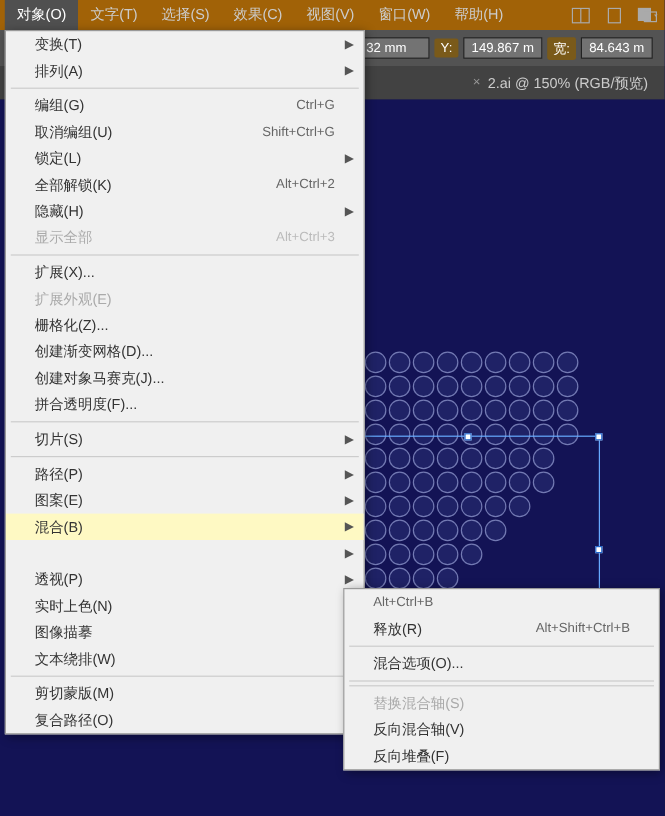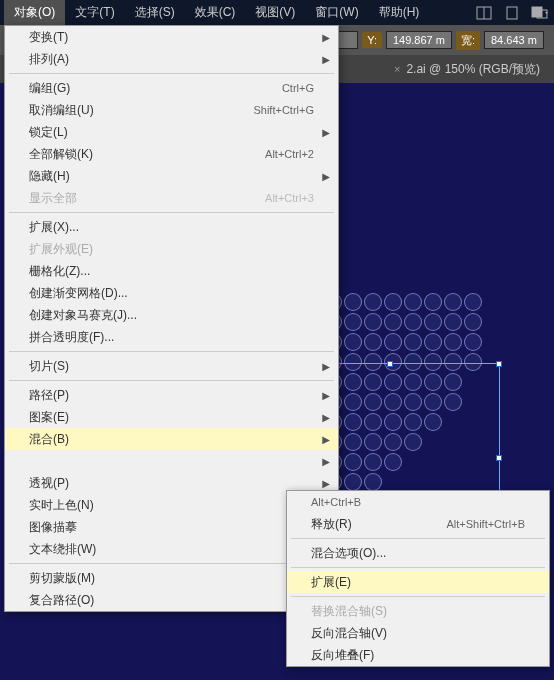--- a/index.html
+++ b/index.html
@@ -1,35 +1,35 @@
 <!DOCTYPE html>
 <html><head>
 <meta charset="utf-8">
 <style>
 * { margin: 0; padding: 0; box-sizing: border-box; font-family: "Microsoft YaHei", sans-serif; }
 body { width: 554px; height: 680px; background: #1a1a4d; overflow: hidden; position: relative; }
-.menubar { background: #0f172a; height: 25px; display: flex; align-items: center; padding: 0 4px; }
+.menubar { background: #a16207; height: 25px; display: flex; align-items: center; padding: 0 4px; }
 .menu-item { color: #ccc; font-size: 12px; padding: 4px 10px; cursor: pointer; }
 .menu-item.active { background: #505050; color: #fff; }
 .toolbar-right { margin-left: auto; display: flex; gap: 8px; align-items: center; }
 .tb-icon { width: 20px; height: 16px; display: flex; align-items: center; justify-content: center; }
 .tb-icon svg { stroke: #aaa; fill: none; }
 .options-bar { background: #535353; height: 30px; display: flex; align-items: center; padding: 0 8px; gap: 4px; font-size: 11px; color: #ccc; }
 .ob-label { background: #7a5a1a; color: #fff; padding: 2px 5px; border-radius: 2px; }
 .ob-value { background: #737373; color: #fff; padding: 2px 6px; border: 1px solid #222; min-width: 60px; }
 .tab-bar { background: #424242; height: 28px; display: flex; align-items: center; padding: 0 8px; gap: 12px; font-size: 12px; }
 .tab { color: #ccc; padding: 4px 6px; display: flex; align-items: center; gap: 6px; }
 .tab-close { color: #999; font-size: 11px; }
 .canvas-area { position: absolute; top: 83px; left: 0; right: 0; bottom: 0; background: #131355; }
 .circles { position: absolute; top: 210px; right: 30px; width: 260px; height: 260px; }
 .circle { position: absolute; border: 1px solid rgba(200,210,255,0.5); border-radius: 50%; background: rgba(100,120,200,0.15); }
 .sel-box { position: absolute; top: 280px; left: 280px; width: 220px; height: 190px; border: 1px solid #66aaff; }
 .sel-handle { position: absolute; width: 6px; height: 6px; background: #fff; border: 1px solid #2266cc; }
 .dropdown { position: absolute; background: #f0f0f0; border: 1px solid #999; box-shadow: 2px 2px 8px rgba(0,0,0,0.4); font-size: 12px; color: #333; }
-.dropdown-main { top: 25px; left: 4px; width: 335px; }
+.dropdown-main { top: 25px; left: 4px; width: 300px; }
 .dropdown-sub { top: 490px; left: 286px; width: 264px; }
 .dd-item { display: flex; align-items: center; padding: 3px 24px 3px 24px; position: relative; height: 22px; }
 .dd-item.highlighted { background: #fef9c3; }
 .dd-item.disabled { color: #aaa; }
 .dd-label { flex: 1; }
 .dd-shortcut { color: #666; font-size: 11px; }
 .dd-item.disabled .dd-shortcut { color: #bbb; }
 .dd-arrow { position: absolute; right: 8px; color: #555; font-size: 10px; }
 .dd-sep { height: 1px; background: #ccc; margin: 3px 4px; }
 </style>
@@ -303,23 +303,20 @@
     </div>
     <div class="dd-item">
       <span class="dd-label">释放(R)</span>
       <span class="dd-shortcut">Alt+Shift+Ctrl+B</span>
     </div>
     <div class="dd-sep"></div>
     <div class="dd-item">
       <span class="dd-label">混合选项(O)...</span>
     </div>
     <div class="dd-sep"></div>
-    <div class="dd-item highlighted">
-      <span class="dd-label">扩展(E)</span>
-    </div>
     <div class="dd-sep"></div>
     <div class="dd-item disabled">
       <span class="dd-label">替换混合轴(S)</span>
     </div>
     <div class="dd-item">
       <span class="dd-label">反向混合轴(V)</span>
     </div>
     <div class="dd-item">
       <span class="dd-label">反向堆叠(F)</span>
     </div>

